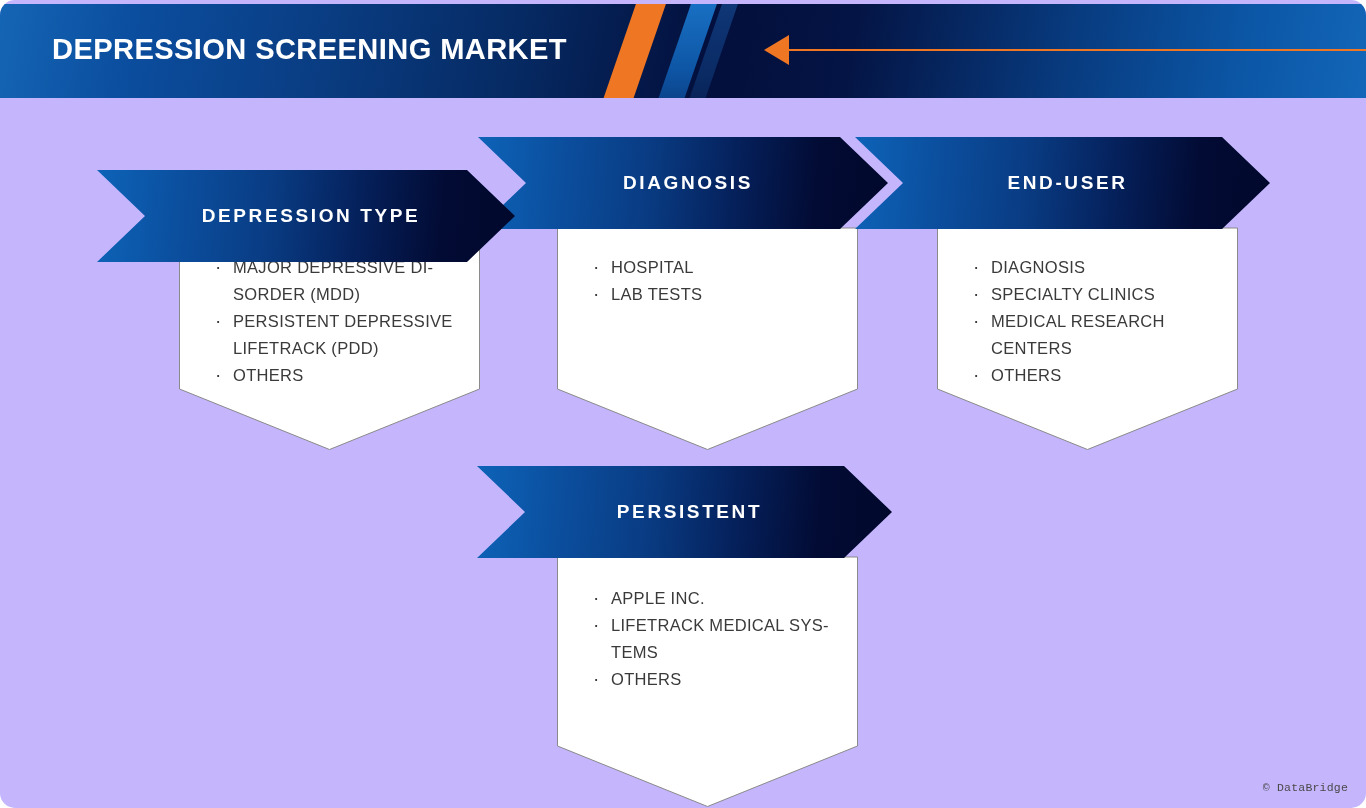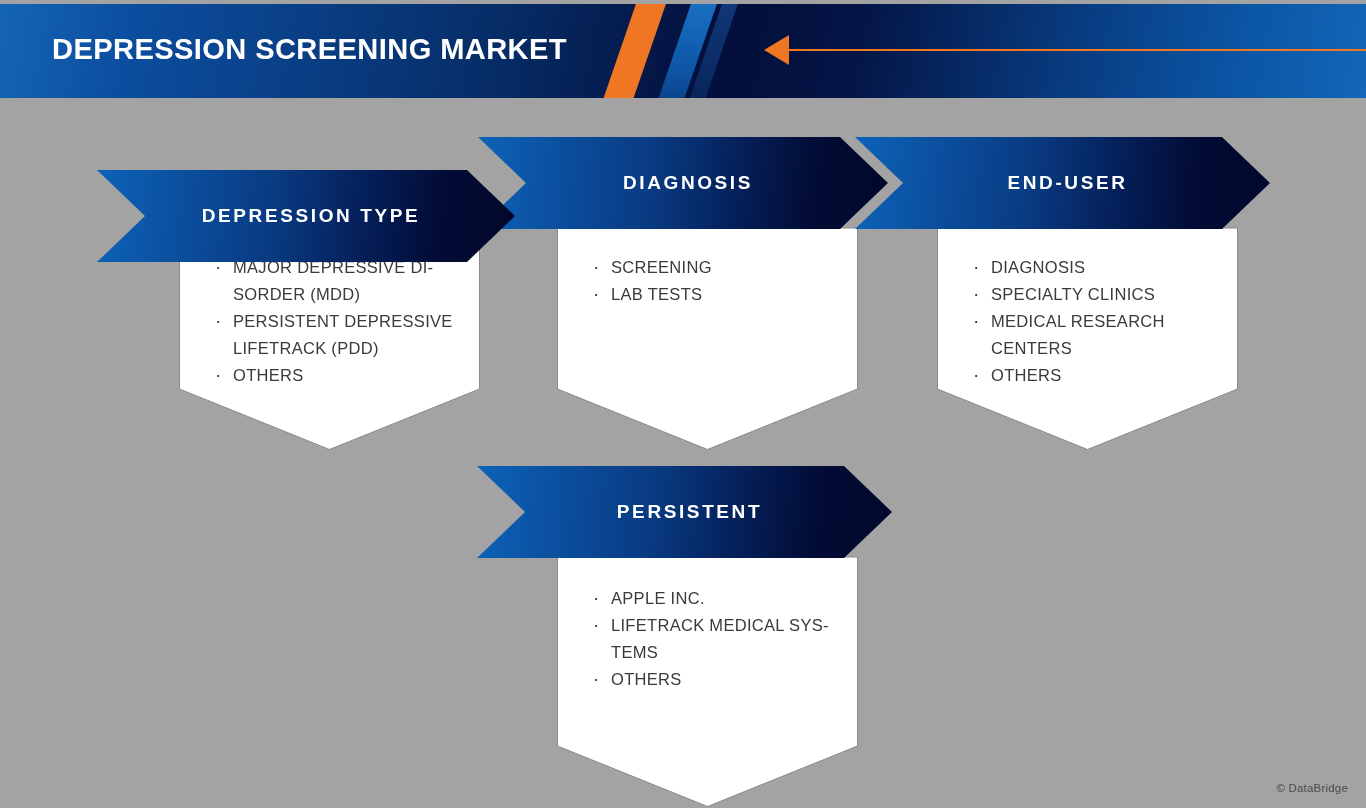--- a/index.html
+++ b/index.html
@@ -8,22 +8,23 @@
     padding: 0;
     background: #ffffff;
   }
   body {
     font-family: "Liberation Sans", sans-serif;
   }
   #canvas {
     position: relative;
     width: 1366px;
     height: 808px;
-    background: #a3a3a3;
+    background: #c4b5fd;
     overflow: hidden;
+    border-radius: 15px;
   }
 
   
   #header-banner {
     position: absolute;
     left: 0;
     top: 4px;
     width: 1366px;
     height: 94px;
     overflow: hidden;
@@ -173,21 +174,21 @@
   #panel-4 .panel-list { padding-top: 28px; }
 
   
   #copyright {
     position: absolute;
     right: 18px;
     bottom: 14px;
     font-size: 11.5px;
     color: #4a4a4a;
     letter-spacing: 0.2px;
-    font-family: Liberation Sans, sans-serif;
+    font-family: Liberation Mono, monospace;
   }
 </style>
 </head>
 <body>
 
 <div id="canvas">
 
   <div id="header-banner">
     <div class="stripe stripe-orange"></div>
     <div class="stripe stripe-blue-bright"></div>
@@ -220,21 +221,21 @@
       <li>PERSISTENT DEPRESSIVE LIFETRACK (PDD)</li>
       <li>OTHERS</li>
     </ul>
   </div>
 
   <div class="panel" id="panel-2">
     <svg width="301" height="222" viewBox="0 0 301 222">
       <polygon points="0.5,0 0.5,161 150.5,221.5 300.5,161 300.5,0" fill="#ffffff" stroke="#8a8a8a" stroke-width="1"></polygon>
     </svg>
     <ul class="panel-list">
-      <li>SCREENING</li>
+      <li>HOSPITAL</li>
       <li>LAB TESTS</li>
     </ul>
   </div>
 
   <div class="panel" id="panel-3">
     <svg width="301" height="222" viewBox="0 0 301 222">
       <polygon points="0.5,0 0.5,161 150.5,221.5 300.5,161 300.5,0" fill="#ffffff" stroke="#8a8a8a" stroke-width="1"></polygon>
     </svg>
     <ul class="panel-list">
       <li>DIAGNOSIS</li>

